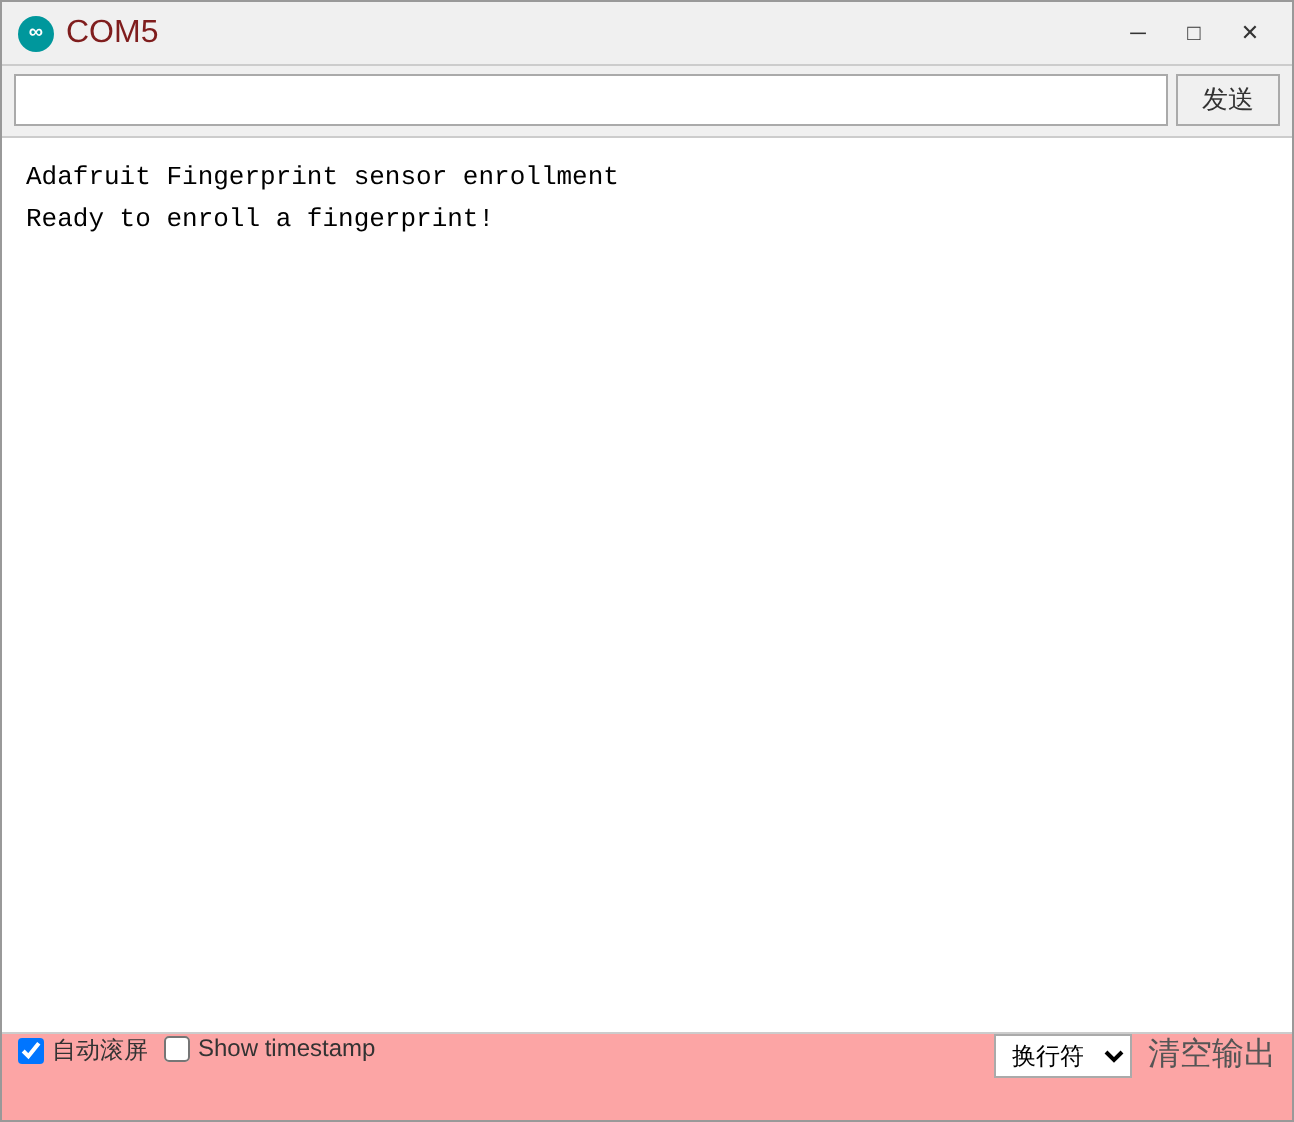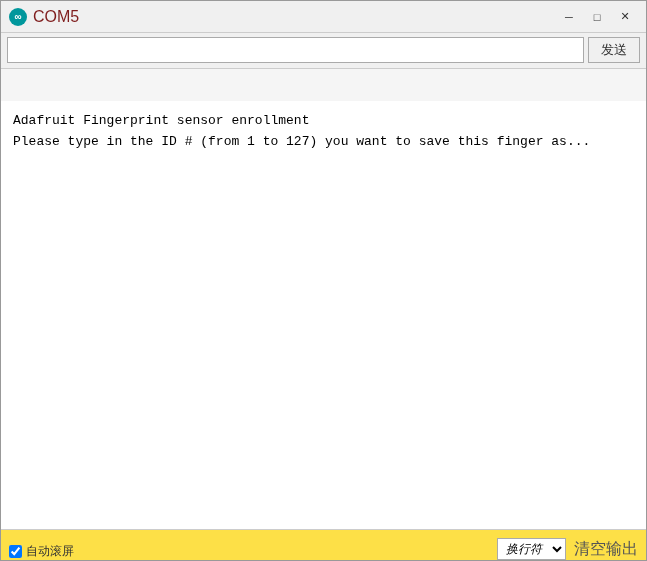--- a/index.html
+++ b/index.html
@@ -121,29 +121,28 @@
       flex: 1;
       background: white;
       padding: 10px 12px;
       overflow-y: auto;
       border: none;
       font-family: 'Courier New', Courier, monospace;
       font-size: 13px;
       color: #000;
       line-height: 1.6;
       white-space: pre-wrap;
-      margin-top: 32px;
     }
 
     .status-bar {
-      background: #fde047;
+      background: #fca5a5;
       border-top: 1px solid #ccc;
-      height: 31px;
-      display: flex;
-      align-items: flex-end;
+      height: 44px;
+      display: flex;
+      align-items: flex-start;
       padding: 0 8px;
       flex-shrink: 0;
       gap: 8px;
       font-size: 12px;
     }
 
     .checkbox-group {
       display: flex;
       align-items: center;
       gap: 4px;
@@ -164,21 +163,20 @@
       flex: 1;
     }
 
     .dropdown-select {
       height: 22px;
       font-size: 12px;
       border: 1px solid #aaa;
       background: white;
       padding: 0 4px;
       cursor: pointer;
-      font-style: italic;
     }
 
     .status-info {
       font-size: 16px;
       color: #555;
     }
   </style>
 </head>
 <body>
 
@@ -194,26 +192,30 @@
       <button class="win-btn">□</button>
       <button class="win-btn close">✕</button>
     </div>
   </div>
 
   <div class="toolbar">
     <input class="input-field" type="text" placeholder="" style="">
     <button class="send-btn">发送</button>
   </div>
 
-  <div class="console-area" id="console-output"><div>Adafruit Fingerprint sensor enrollment</div><div>Please type in the ID # (from 1 to 127) you want to save this finger as...</div></div>
+  <div class="console-area" id="console-output"><div>Adafruit Fingerprint sensor enrollment</div><div>Ready to enroll a fingerprint!</div></div>
 
   <div class="status-bar">
     <div class="checkbox-group">
       <input type="checkbox" id="autoscroll" checked="" style="">
       <label class="checkbox-label" for="autoscroll">自动滚屏</label>
+    </div>
+    <div class="checkbox-group">
+      <input type="checkbox" id="timestamp" style="">
+      <label class="checkbox-label" for="timestamp">Show timestamp</label>
     </div>
     <div class="status-spacer"></div>
     <select class="dropdown-select" id="line-ending-select">
     <option value="无行尾">无行尾</option><option value="换行符" selected="">换行符</option><option value="回车符">回车符</option><option value="CR+LF">CR+LF</option></select>
     <span class="status-info">清空输出</span>
   </div>
 
 </div>
 
 </body></html>

